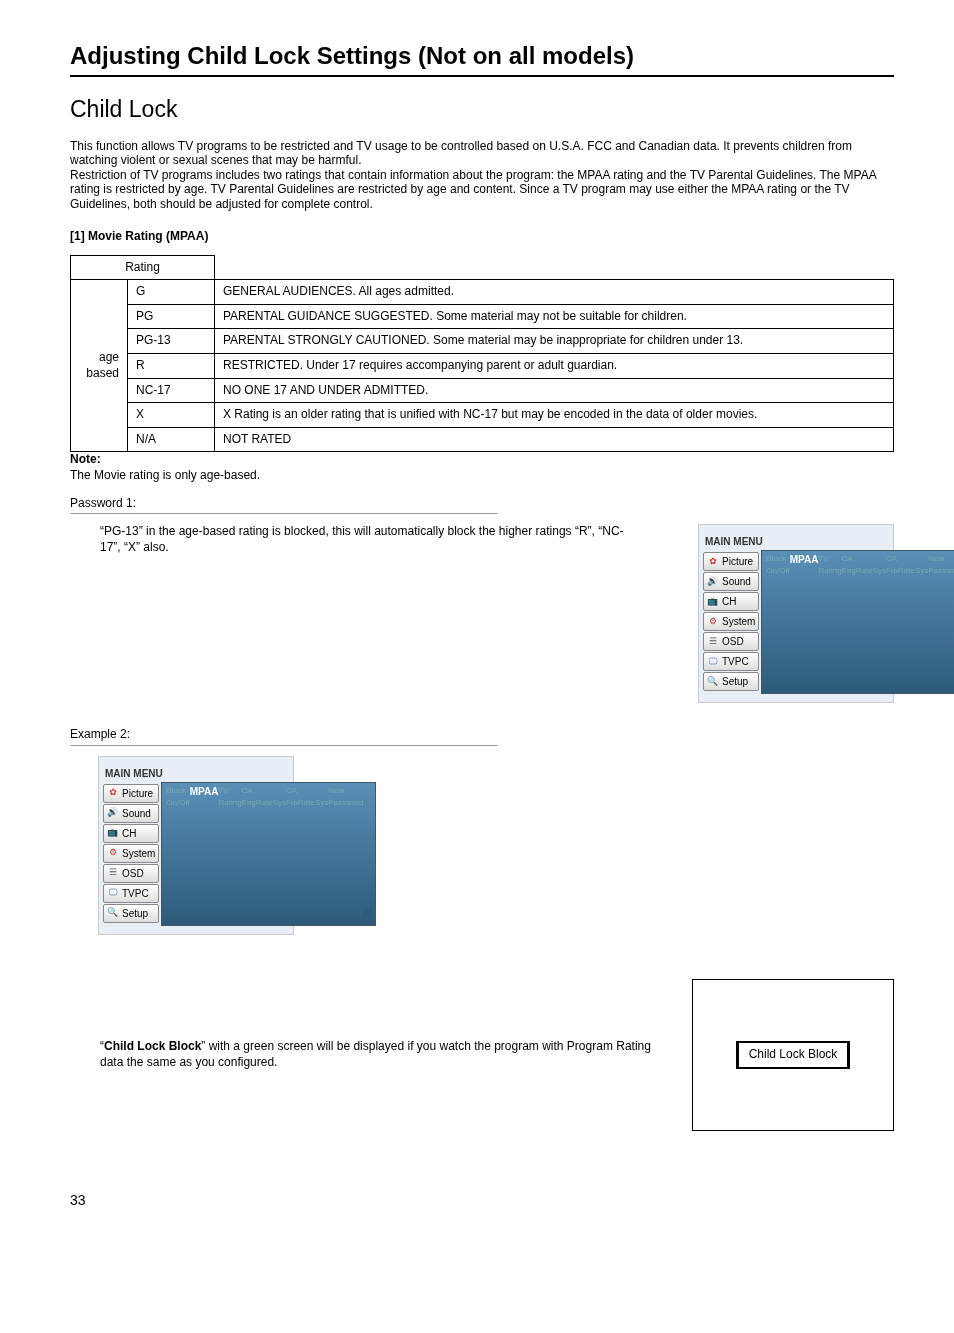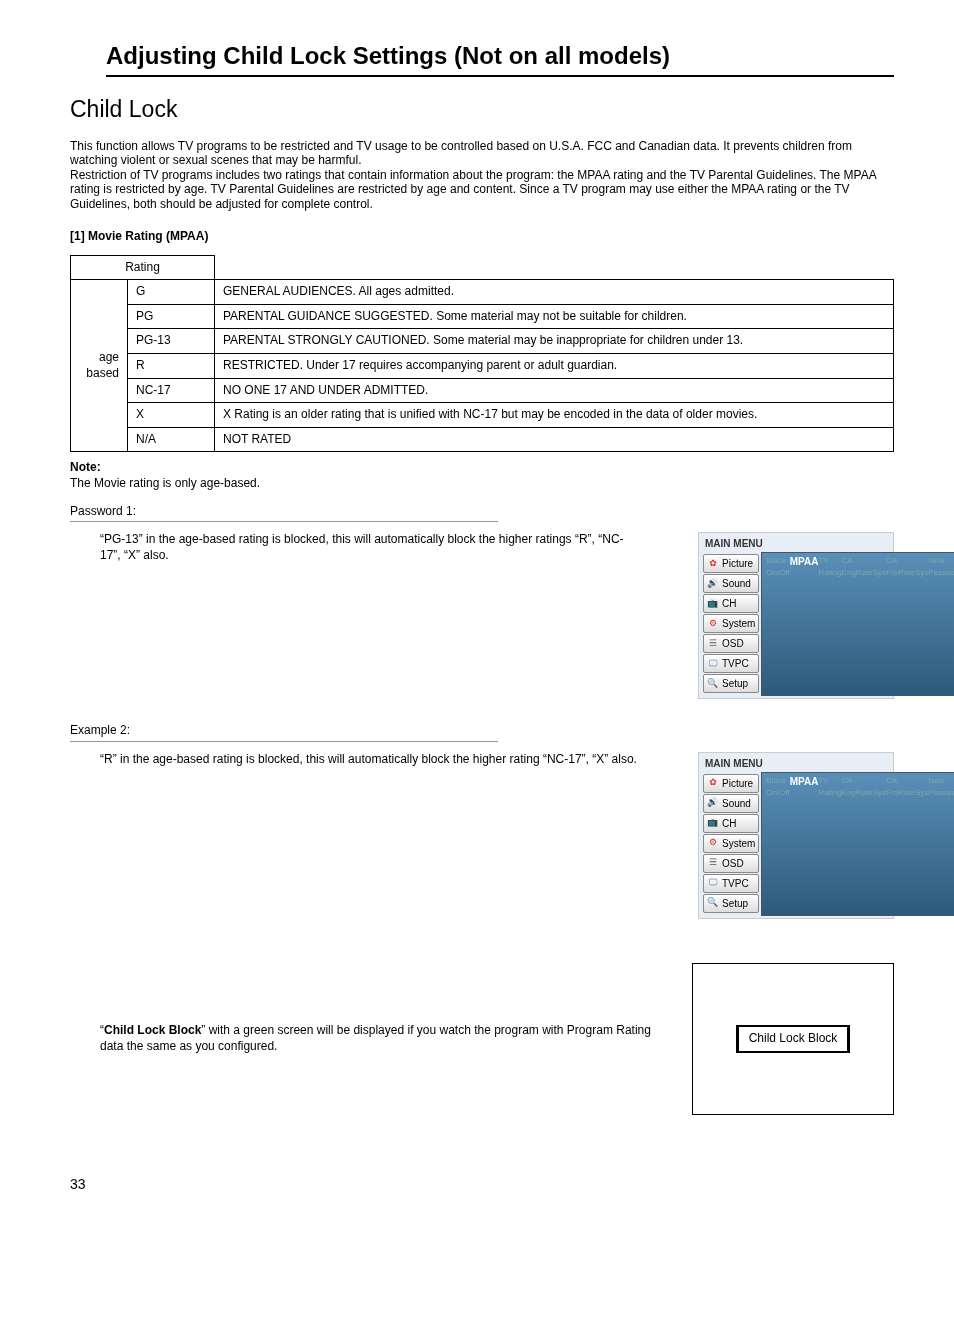--- a/index.html
+++ b/index.html
@@ -11,40 +11,39 @@
     color: #000;
     font-size: 12px;
     line-height: 1.3;
   }
   .page-title {
     font-size: 24px;
     font-weight: bold;
     border-bottom: 2px solid #000;
     padding-bottom: 4px;
     margin-bottom: 18px;
-    margin-left: 36px;
   }
   .section-title {
     font-size: 23px;
     margin-bottom: 14px;
   }
   .intro {
     font-size: 12px;
     margin-bottom: 18px;
     line-height: 1.2;
   }
   .sub-title {
     font-weight: bold;
     font-size: 12px;
     margin-bottom: 10px;
   }
   table.rating-table {
     border-collapse: collapse;
     width: 100%;
-    margin-bottom: 8px;
+    margin-bottom: 0;
   }
   table.rating-table td {
     border: 1px solid #000;
     padding: 4px 8px;
     font-size: 12px;
     vertical-align: middle;
   }
   .note-label {
     font-weight: bold;
   }
@@ -66,21 +65,21 @@
   .example-text {
     flex: 1;
     font-size: 12px;
     padding-left: 30px;
     padding-right: 10px;
   }
   .menu-box {
     width: 190px;
     background: #e8eef6;
     border: 1px solid #ccc;
-    padding: 2px 2px;
+    padding: 8px 2px;
     font-size: 10px;
     margin-left: 28px;
   }
   .menu-title {
     font-weight: bold;
     font-size: 10px;
     padding: 2px 4px;
     color: #333;
   }
   .menu-body {
@@ -285,21 +284,20 @@
         <div class="menu-right-pg">PG-13</div>
       </div>
     </div>
   </div>
 </div>
 
 <div class="example-label">Example 2:</div>
 <hr class="example-hr">
 
 <div class="example-row">
-  <div class="example-text">“R” in the age-based rating is blocked, this will automatically block the higher rating “NC-17”, “X” also.</div>
   <div class="menu-box">
     <div class="menu-title">MAIN MENU</div>
     <div class="menu-body">
       <div class="menu-left">
         <div class="menu-item">
             <span class="icon" style="color:#d33;">✿</span>
             <span>Picture</span>
           </div>
         <div class="menu-item">
             <span class="icon" style="color:#c90;">🔊</span>

